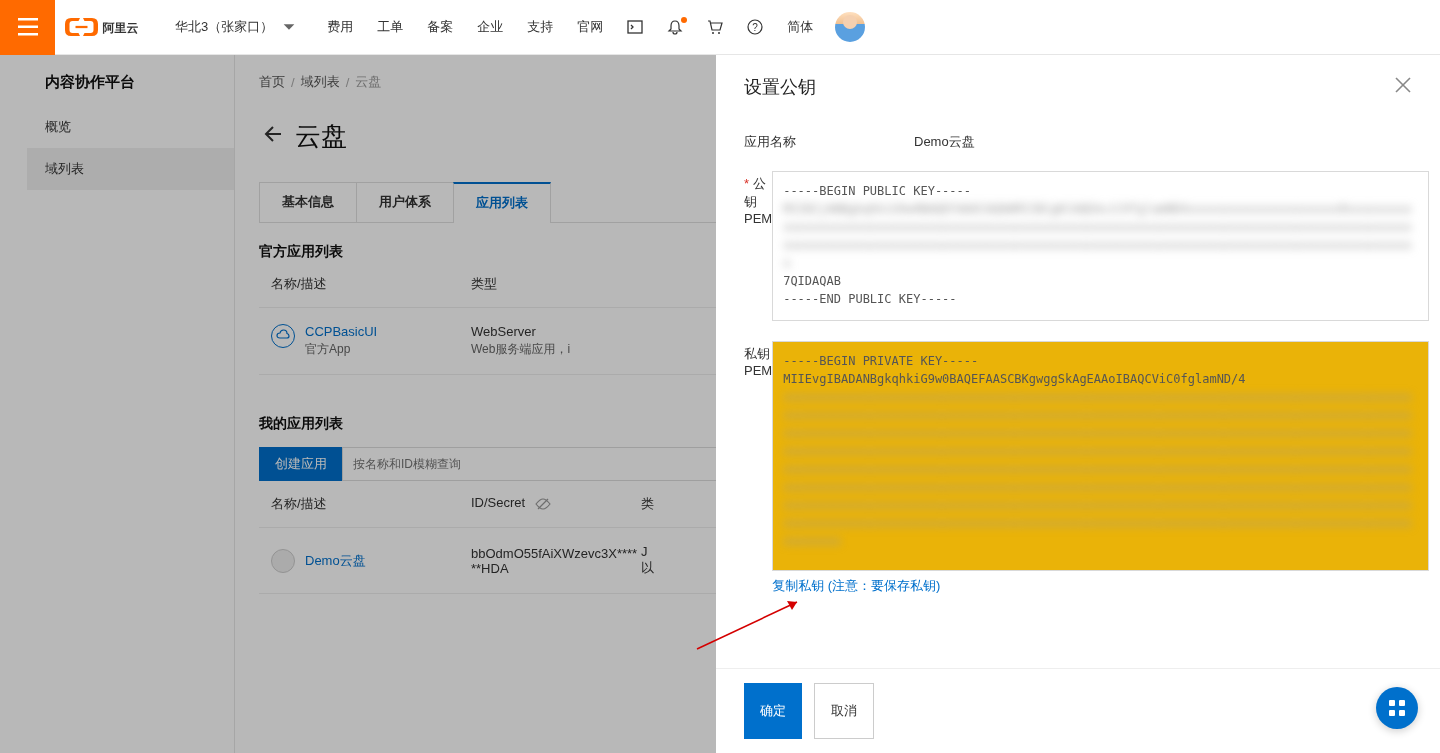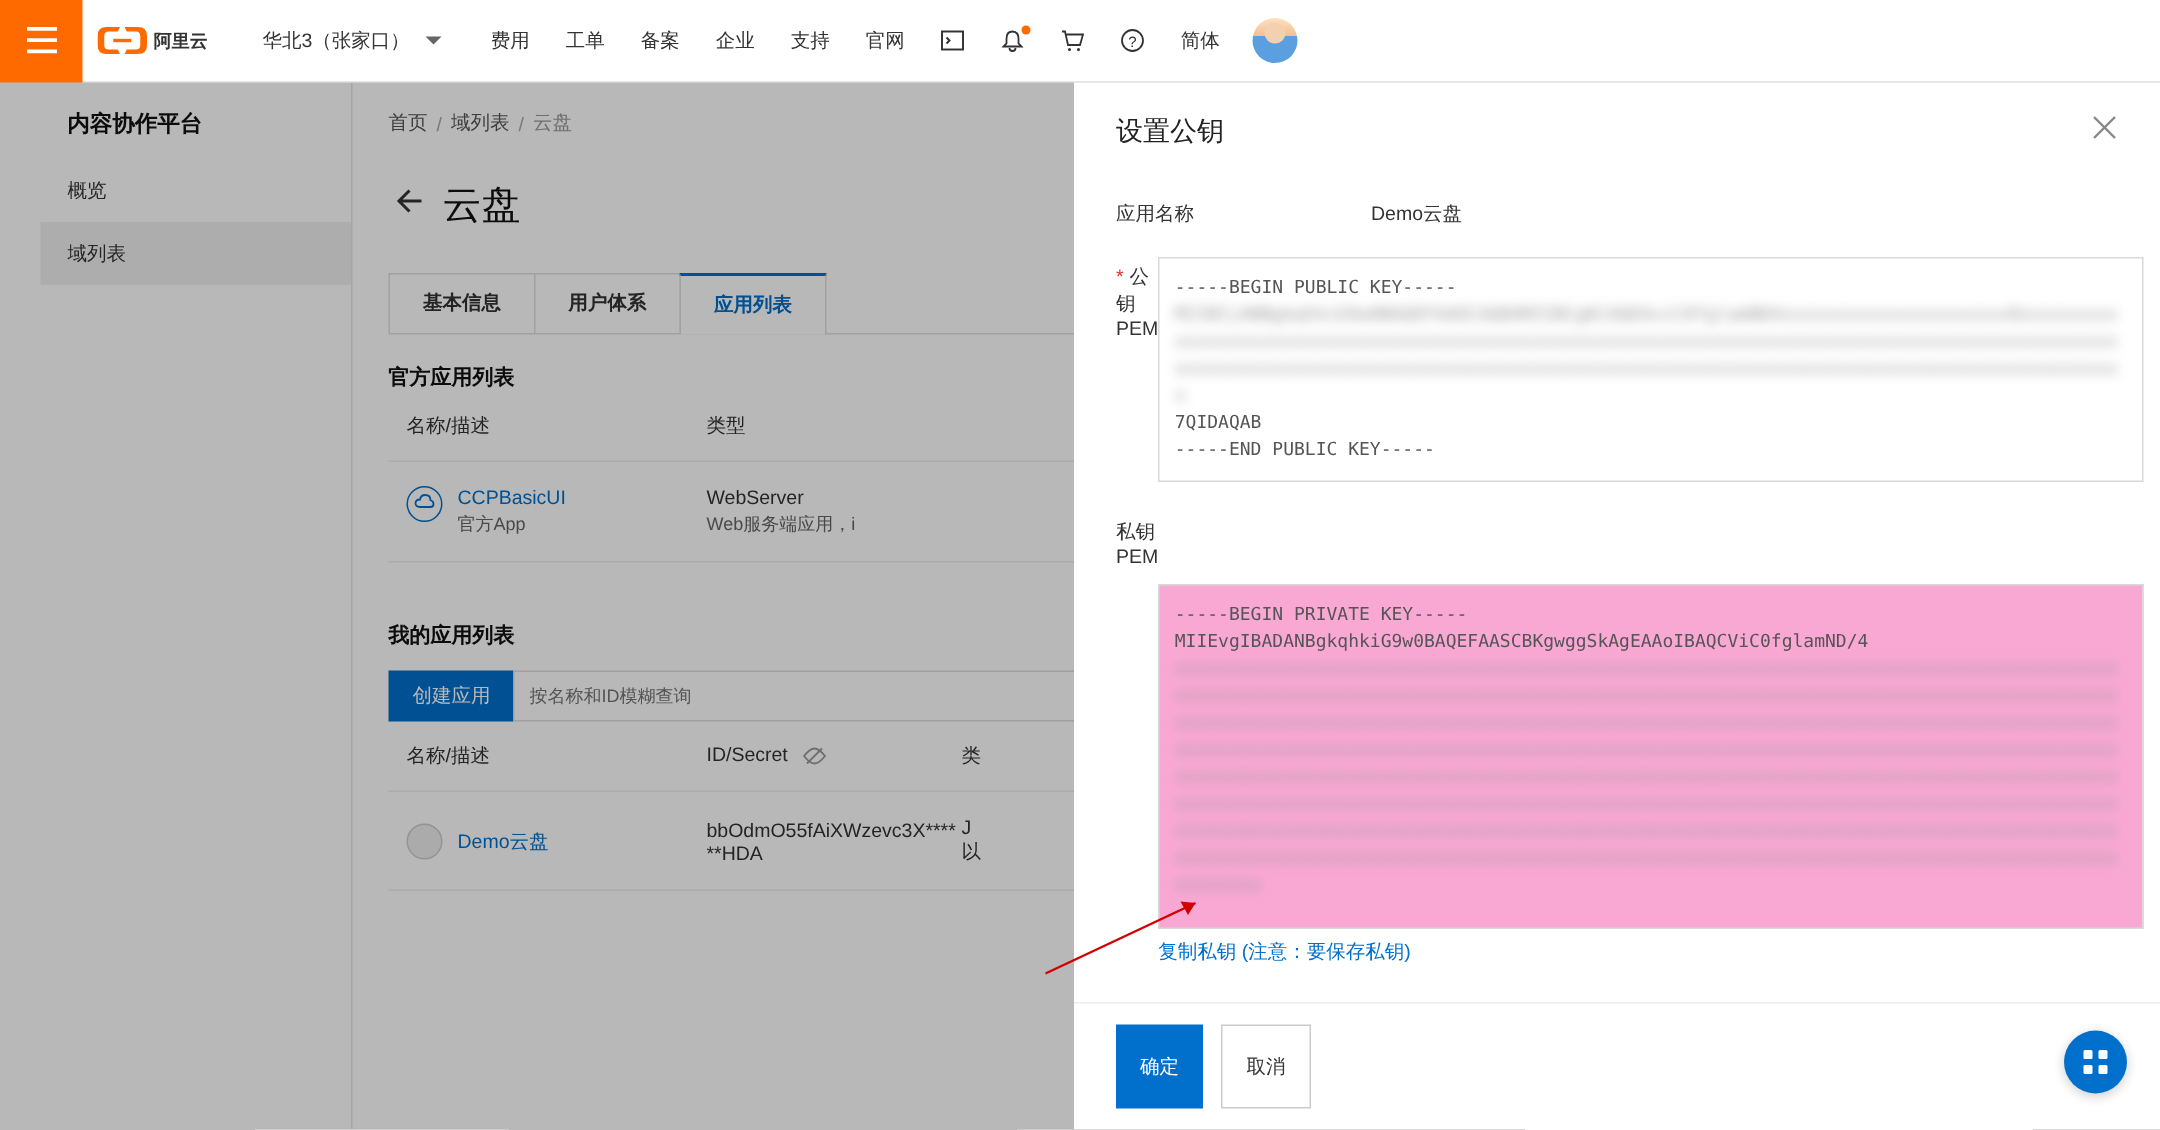--- a/index.html
+++ b/index.html
@@ -73,21 +73,21 @@
 .drawer-hdr { padding: 20px 28px; display: flex; align-items: center; }
 .drawer-title { font-size: 18px; color: #222; font-weight: 500; }
 .drawer-close { margin-left: auto; cursor: pointer; color: #888; font-size: 18px; }
 .drawer-body { flex: 1; overflow: auto; padding: 10px 28px; }
 .form-row { display: flex; margin-bottom: 20px; }
 .form-label { width: 170px; color: #333; font-size: 13px; padding-top: 4px; }
 .form-label .req { color: #d93026; margin-right: 4px; }
 .form-field { flex: 1; }
 .val-text { color: #333; padding-top: 4px; }
 .key-box { border: 1px solid #d9d9d9; background: #fff; padding: 10px; font-family: Menlo, Consolas, monospace; font-size: 12px; line-height: 1.5; color: #555; width: 657px; min-height: 150px; word-break: break-all; white-space: pre-wrap; position: relative; }
-.key-box.private { background: #f9a8d4; min-height: 230px; overflow-y: scroll; margin-top: 48px; }
+.key-box.private { background: #eab308; min-height: 230px; overflow-y: scroll; }
 .blur-block { filter: blur(4px); color: #999; user-select: none; }
 .copy-link { color: #0070cc; cursor: pointer; font-size: 13px; margin-top: 6px; display: inline-block; }
 .drawer-footer { padding: 14px 28px; border-top: 1px solid #eee; display: flex; gap: 12px; }
 
 
 .red-arrow { position: absolute; left: 692px; top: 594px; z-index: 400; pointer-events: none; }
 
 
 .fab { position: absolute; right: 22px; bottom: 24px; width: 42px; height: 42px; border-radius: 50%; background: #0070cc; display: flex; align-items: center; justify-content: center; z-index: 500; cursor: pointer; box-shadow: 0 2px 8px rgba(0,0,0,0.2); }
 .fab svg { width: 20px; height: 20px; fill: #fff; }

